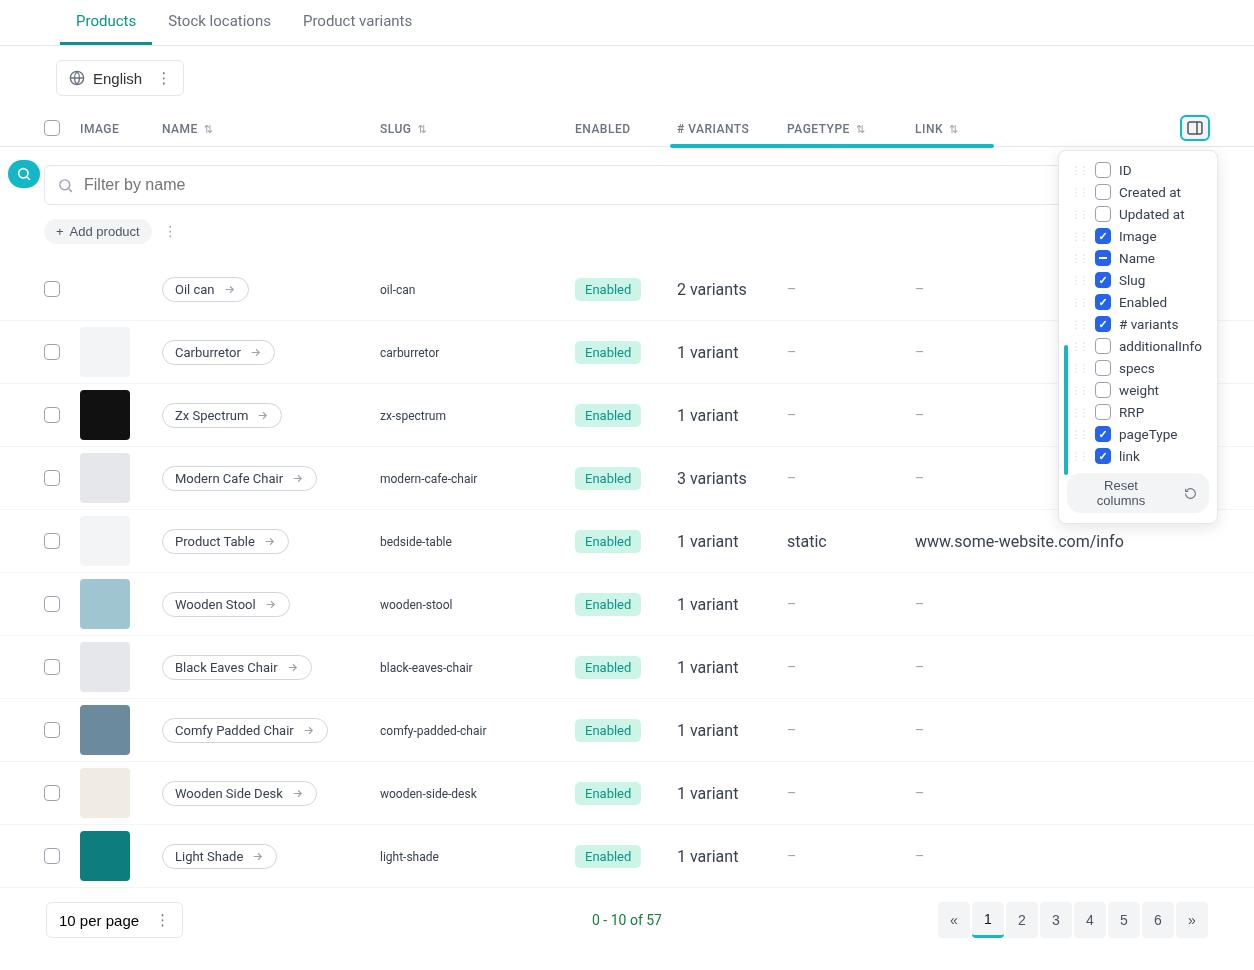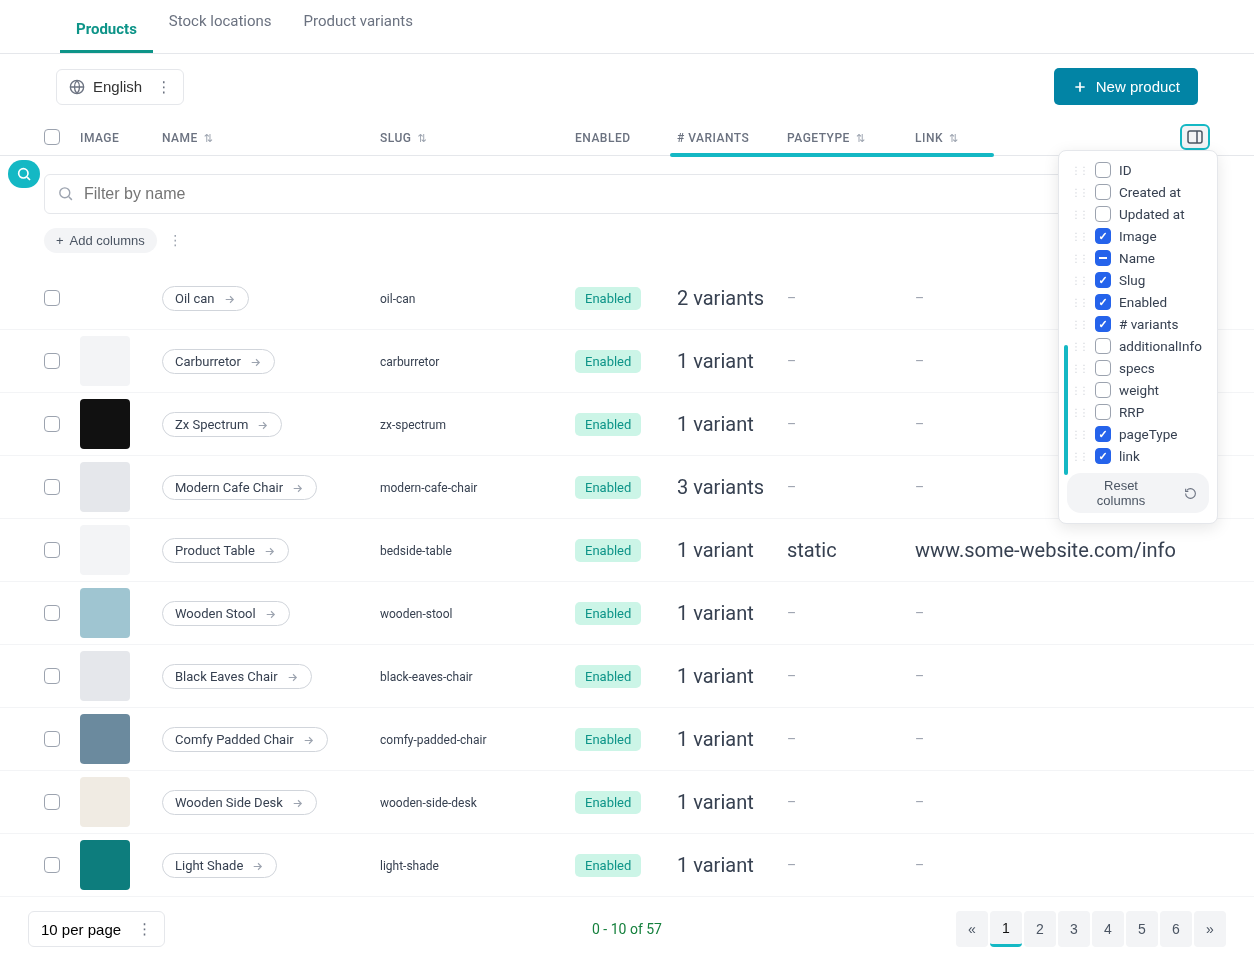--- a/index.html
+++ b/index.html
@@ -1,21 +1,21 @@
 <!DOCTYPE html>
 <html><head>
 <meta charset="utf-8">
 <style>
 * { box-sizing: border-box; margin: 0; padding: 0; }
 body { font-family: -apple-system, BlinkMacSystemFont, "Segoe UI", Roboto, sans-serif; color: #333; background: #fff; font-size: 14px; }
 .container { position: relative; }
 
 .tabs { display: flex; gap: 0; border-bottom: 1px solid #e5e7eb; padding-left: 60px; }
 .tab { padding: 12px 16px; color: #6b7280; cursor: pointer; font-size: 15px; }
-.tab.active { color: #0d9488; border-bottom: 3px solid #0d9488; font-weight: 700; margin-top: 8px; }
+.tab.active { color: #0d9488; border-bottom: 3px solid #0d9488; font-weight: 400; }
 
 .toolbar-row { display: flex; align-items: center; padding: 14px 56px; }
 .lang-btn { display: inline-flex; align-items: center; gap: 8px; border: 1px solid #e5e7eb; border-radius: 6px; padding: 8px 12px; background: #fff; font-size: 15px; color: #333; cursor: pointer; }
 .dots-vert { margin-left: 6px; color: #6b7280; }
 .new-product-btn { margin-left: auto; background: #0284a5; color: #fff; border: none; border-radius: 5px; padding: 10px 18px; font-size: 15px; font-weight: 500; display: inline-flex; align-items: center; gap: 8px; cursor: pointer; }
 
 .table-header { display: flex; align-items: center; padding: 10px 44px; border-bottom: 1px solid #e5e7eb; position: relative; }
 .col-check { width: 36px; }
 .col-image { width: 82px; }
 .col-name { width: 218px; }
@@ -23,37 +23,37 @@
 .col-enabled { width: 102px; }
 .col-variants { width: 110px; }
 .col-pagetype { width: 128px; }
 .col-link { flex: 1; }
 .th { color: #6b7280; font-size: 12px; letter-spacing: 0.5px; font-weight: 500; display: inline-flex; align-items: center; gap: 6px; }
 .sort-icon { color: #9ca3af; font-size: 11px; }
 .teal-underline { position: absolute; height: 4px; background: #14b8c4; bottom: -2px; left: 670px; width: 324px; border-radius: 2px; }
 .column-toggle { position: absolute; right: 44px; width: 30px; height: 26px; border: 2px solid #14b8c4; border-radius: 6px; display: flex; align-items: center; justify-content: center; cursor: pointer; background: #f3f4f6; }
 
 .filter-section { padding: 18px 44px 14px; background: #fff; }
-.filter-input-wrap { display: flex; align-items: flex-start; border: 1px solid #e5e7eb; border-radius: 6px; padding: 10px 12px; gap: 10px; }
+.filter-input-wrap { display: flex; align-items: flex-end; border: 1px solid #e5e7eb; border-radius: 6px; padding: 10px 12px; gap: 10px; }
 .filter-input { border: none; outline: none; font-size: 16px; flex: 1; color: #6b7280; }
 .add-filter-row { margin-top: 14px; }
 .add-filter-btn { display: inline-flex; align-items: center; gap: 6px; background: #f3f4f6; border: none; border-radius: 14px; padding: 5px 12px; font-size: 13px; color: #4b5563; cursor: pointer; }
 .add-filter-dots { margin-left: 8px; color: #9ca3af; cursor: pointer; }
 
 .rows { }
 .row { display: flex; align-items: center; padding: 6px 44px; border-bottom: 1px solid #f3f4f6; min-height: 58px; }
 .checkbox { width: 16px; height: 16px; border: 1.5px solid #9ca3af; border-radius: 4px; cursor: pointer; }
 .thumb { width: 50px; height: 50px; border-radius: 4px; background: #e5e7eb; display: flex; align-items: center; justify-content: center; }
-.name-chip { display: inline-flex; align-items: flex-end; gap: 8px; border: 1px solid #d1d5db; border-radius: 14px; padding: 4px 12px; font-size: 13px; color: #374151; cursor: pointer; }
+.name-chip { display: inline-flex; align-items: center; gap: 8px; border: 1px solid #d1d5db; border-radius: 14px; padding: 4px 12px; font-size: 13px; color: #374151; cursor: pointer; }
 .slug-text { font-size: 12px; color: #374151; }
 .enabled-badge { background: #ccf5e7; color: #0d9488; font-size: 13px; padding: 4px 10px; border-radius: 5px; display: inline-block; }
-.cell-text { font-size: 20px; color: #374151; }
+.cell-text { font-size: 16px; color: #374151; }
 .dash { color: #9ca3af; }
 
-.pager { display: flex; align-items: center; padding: 14px 28px; gap: 8px; }
+.pager { display: flex; align-items: center; padding: 14px 46px; gap: 8px; }
 .per-page-btn { display: inline-flex; align-items: center; gap: 10px; border: 1px solid #e5e7eb; border-radius: 6px; padding: 8px 12px; background: #fff; font-size: 15px; cursor: pointer; }
 .range-text { position: absolute; left: 50%; transform: translateX(-50%); font-size: 14px; color: #15803d; }
 .pages { margin-left: auto; display: flex; gap: 2px; }
 .page-btn { width: 32px; height: 36px; display: flex; align-items: center; justify-content: center; border: none; background: #f3f4f6; border-radius: 4px; font-size: 14px; color: #4b5563; cursor: pointer; }
 .page-btn.active { border-bottom: 3px solid #14b8c4; color: #111; }
 
 .help-fab { position: fixed; left: 8px; top: 160px; background: #14b8c4; color: #fff; border-radius: 16px; width: 32px; height: 28px; display: flex; align-items: center; justify-content: center; cursor: pointer; }
 
 .column-popover { position: absolute; right: 36px; top: 150px; width: 160px; background: #fff; border: 1px solid #e5e7eb; border-radius: 8px; box-shadow: 0 4px 16px rgba(0,0,0,0.1); padding: 8px 8px 10px; z-index: 10; }
 .col-opt { display: flex; align-items: center; gap: 8px; padding: 3px 4px; font-size: 13.5px; color: #374151; cursor: grab; }
@@ -82,28 +82,20 @@
   <div class="toolbar-row">
     <button class="lang-btn">
       <span>
         <svg width="16" height="16" viewBox="0 0 24 24" fill="none" stroke="#6b7280" stroke-width="2">
             <circle cx="12" cy="12" r="10"></circle>
             <path d="M2 12h20M12 2a15 15 0 010 20M12 2a15 15 0 000 20"></path>
           </svg>
       </span>
       <span>English</span>
       <span class="dots-vert">⋮</span>
-    </button>
-    <button class="new-product-btn">
-      <span>
-        <svg width="16" height="16" viewBox="0 0 24 24" fill="none" stroke="#fff" stroke-width="2.5">
-            <path d="M12 5v14M5 12h14"></path>
-          </svg>
-      </span>
-      <span>New product</span>
     </button>
   </div>
 
   <div class="table-header">
     <div class="col-check">
         <div class="checkbox"></div>
       </div>
     <div class="col-image"><span class="th">IMAGE</span></div>
     <div class="col-name"><span class="th">
           <span>NAME</span>
@@ -138,21 +130,21 @@
         <svg width="17" height="17" viewBox="0 0 24 24" fill="none" stroke="#9ca3af" stroke-width="2">
             <circle cx="11" cy="11" r="7"></circle>
             <path d="M21 21l-4.3-4.3"></path>
           </svg>
       </span>
       <input class="filter-input" placeholder="Filter by name" style="">
     </div>
     <div class="add-filter-row">
       <button class="add-filter-btn">
         <span>+</span>
-        <span>Add columns</span>
+        <span>Add product</span>
       </button>
       <span class="add-filter-dots">⋮</span>
     </div>
   </div>
 
   <div class="rows" id="rows-container">
       <div class="row">
     <div class="col-check">
           <div class="checkbox"></div>
         </div>

